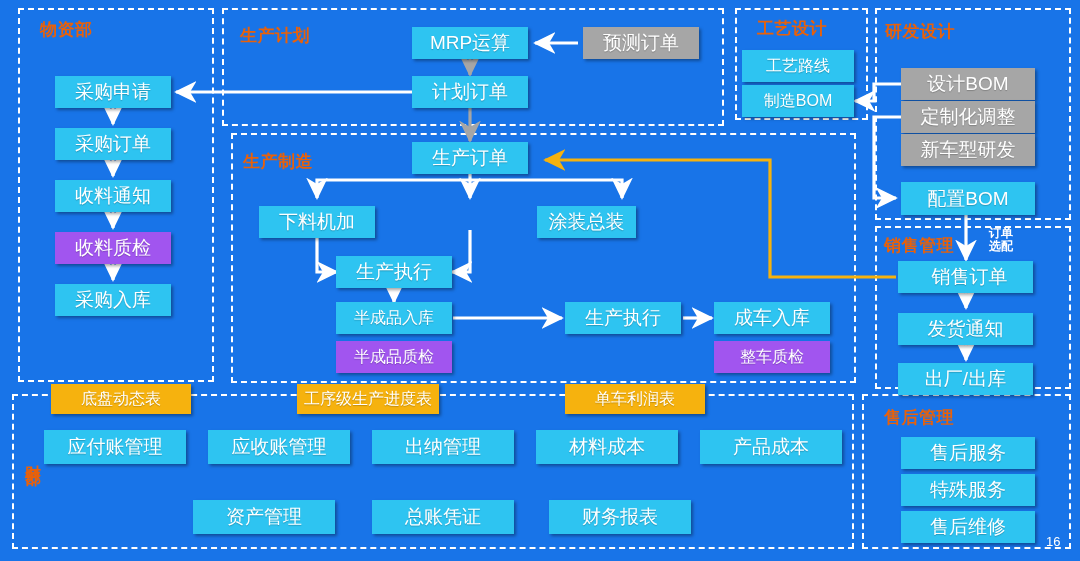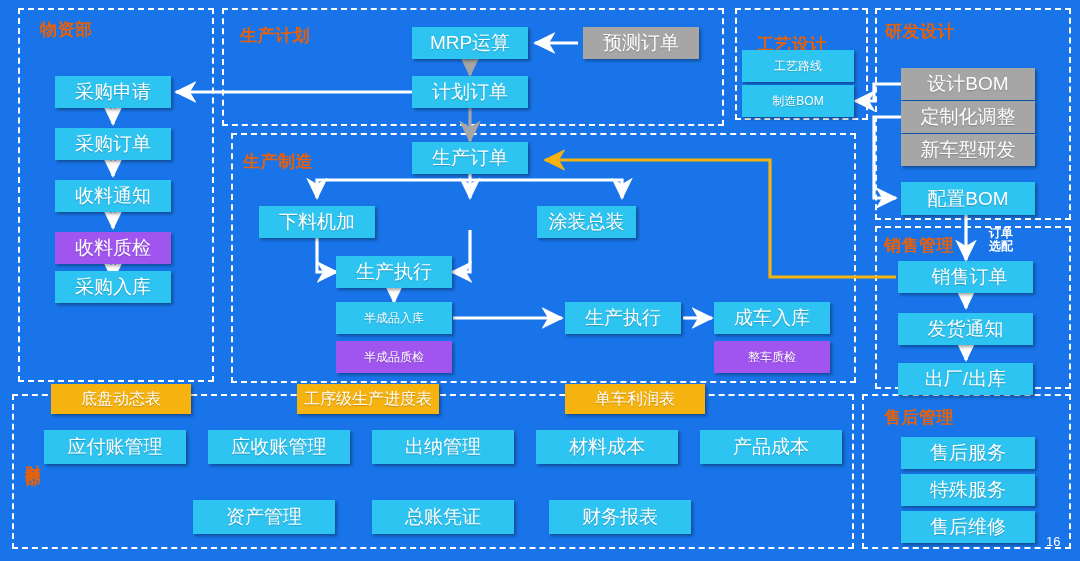--- a/index.html
+++ b/index.html
@@ -37,21 +37,21 @@
     color:#ffffff;
     font-size:19px;
     white-space:nowrap;
     box-shadow:2px 2px 3px rgba(0,0,0,.35);
     text-shadow:0 1px 1px rgba(0,0,0,.22);
   }
   .cyan{background:#2ec4f1;}
   .purple{background:#a155ef;}
   .gray{background:#a6a6a6;}
   .orange{background:#f6b20e;font-size:16px;}
-  .node.sm{font-size:12px;}
+  .node.sm{font-size:16px;}
   svg#wires{position:absolute;left:0;top:0;width:1080px;height:561px;pointer-events:none;}
   .sidenote{
     position:absolute;color:#ffffff;font-size:12px;font-weight:bold;
     line-height:13px;text-align:center;white-space:pre-line;
   }
   .pageno{
     position:absolute;color:#ffffff;font-size:13px;
   }
 </style>
 </head>
@@ -62,21 +62,21 @@
   <div class="panel" style="left:18px;top:8px;width:196px;height:374px;"></div>
   <div class="panel-title" style="left:40px;top:18px;">物资部</div>
 
   <div class="panel" style="left:222px;top:8px;width:502px;height:118px;"></div>
   <div class="panel-title" style="left:240px;top:24px;">生产计划</div>
 
   <div class="panel" style="left:231px;top:133px;width:625px;height:250px;"></div>
   <div class="panel-title" style="left:243px;top:150px;">生产制造</div>
 
   <div class="panel" style="left:735px;top:8px;width:133px;height:112px;"></div>
-  <div class="panel-title" style="left:757px;top:33px;text-align:right;">工艺设计</div>
+  <div class="panel-title" style="left:757px;top:17px;text-align:right;">工艺设计</div>
 
   <div class="panel" style="left:875px;top:8px;width:196px;height:212px;"></div>
   <div class="panel-title" style="left:885px;top:20px;">研发设计</div>
 
   <div class="panel" style="left:875px;top:226px;width:196px;height:163px;"></div>
   <div class="panel-title" style="left:884px;top:234px;">销售管理</div>
 
   <div class="panel" style="left:12px;top:394px;width:842px;height:155px;"></div>
   <div class="panel-title vert" style="left:22px;top:452px;">财务部</div>
 
@@ -140,21 +140,21 @@
 
     <g stroke="#ffffff" stroke-width="3.2" fill="none" marker-end="url(#awhite)">
       <path d="M966,215 L966,260"></path>
     </g>
   </svg>
 
   <div class="node cyan" style="left:55px;top:76px;width:116px;height:32px;">采购申请</div>
   <div class="node cyan" style="left:55px;top:128px;width:116px;height:32px;">采购订单</div>
   <div class="node cyan" style="left:55px;top:180px;width:116px;height:32px;">收料通知</div>
   <div class="node purple" style="left:55px;top:232px;width:116px;height:32px;">收料质检</div>
-  <div class="node cyan" style="left:55px;top:271px;width:116px;height:32px;">采购入库</div>
+  <div class="node cyan" style="left:55px;top:284px;width:116px;height:32px;">采购入库</div>
 
   <div class="node cyan" style="left:412px;top:27px;width:116px;height:32px;">MRP运算</div>
   <div class="node gray" style="left:583px;top:27px;width:116px;height:32px;">预测订单</div>
   <div class="node cyan" style="left:412px;top:76px;width:116px;height:32px;">计划订单</div>
 
   <div class="node cyan" style="left:412px;top:142px;width:116px;height:32px;">生产订单</div>
   <div class="node cyan" style="left:259px;top:206px;width:116px;height:32px;">下料机加</div>
   <div class="node cyan" style="left:537px;top:206px;width:99px;height:32px;">涂装总装</div>
   <div class="node cyan" style="left:336px;top:256px;width:116px;height:32px;">生产执行</div>
   <div class="node cyan sm" style="left:336px;top:302px;width:116px;height:32px;">半成品入库</div>

